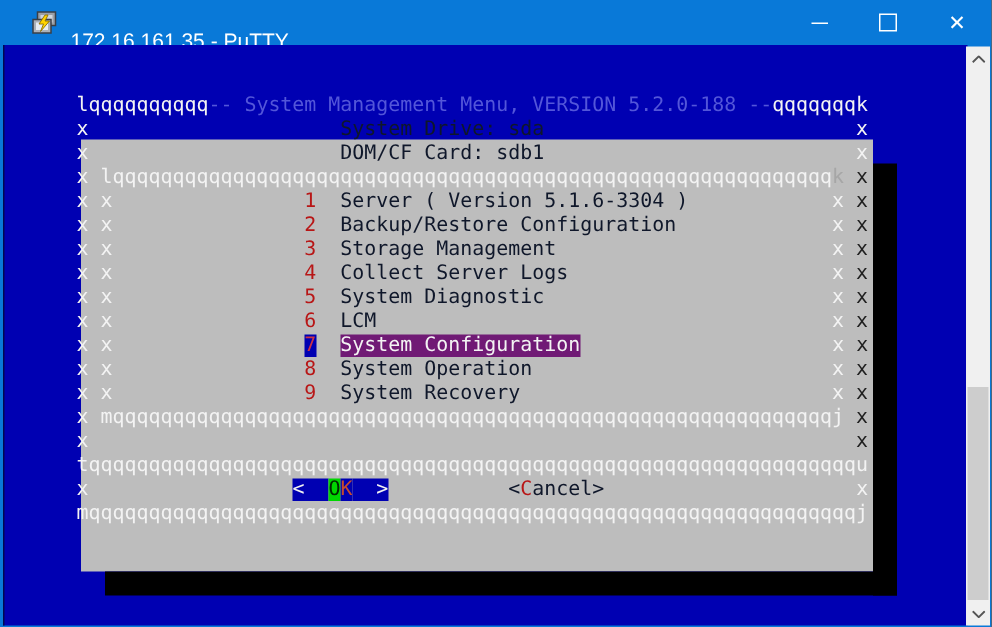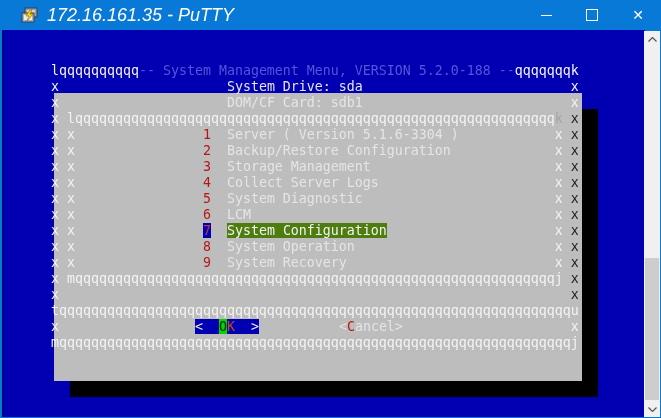--- a/index.html
+++ b/index.html
@@ -3,45 +3,45 @@
 <meta charset="utf-8">
 <style>
   html,body{margin:0;padding:0;background:#444;}
   #window{
     position:relative;width:661px;height:418px;overflow:hidden;
     background:#0979D8;font-family:"Liberation Sans",sans-serif;
   }
   
   #titlebar{position:absolute;left:0;top:0;width:661px;height:30px;background:#0979D8;}
   #app-icon{position:absolute;left:21px;top:7px;width:17px;height:17px;}
-  #win-title{position:absolute;left:47px;top:7px;color:#ffffff;font-size:18px;line-height:16px;white-space:nowrap;font-style:italic;}
+  #win-title{position:absolute;left:47px;top:19px;color:#ffffff;font-size:14px;line-height:16px;white-space:nowrap;}
   .winbtn{position:absolute;top:0;width:46px;height:30px;display:flex;align-items:center;justify-content:center;}
   #btn-min{left:523px;} #btn-max{left:569px;} #btn-close{left:615px;}
   #btn-min .bar{width:11px;height:1px;background:#fff;}
   #btn-max .box{width:10px;height:10px;border:1px solid #fff;}
   #btn-close .x{color:#fff;font-size:14px;line-height:14px;}
   
   #term{position:absolute;left:2px;top:30px;width:642px;height:387px;background:#0000B2;border-left:1px solid #000A50;}
   #dialog-bg{position:absolute;left:51px;top:63px;width:528px;height:288px;background:#BDBDBD;}
   #shadow-right{position:absolute;left:579px;top:79px;width:16px;height:288px;background:#000;}
   #shadow-bottom{position:absolute;left:67px;top:351px;width:528px;height:16px;background:#000;}
   
   #screen{
     position:absolute;left:3px;top:31px;width:600px;height:384px;
     font-family:"DejaVu Sans Mono",monospace;font-size:13.29px;line-height:16px;
     white-space:pre;
   }
   #screen .trow{position:absolute;left:0;height:16px;}
   .b  {color:#F3F3F3;}                       
   .d  {color:#1F1F1F;}                       
   .dim{color:#A6A6A6;}                       
-  .t  {color:#e5e5e5;}                       
+  .t  {color:#0f172a;}                       
   .r  {color:#B81616;}                       
   .tb {color:#5356D9;}                       
-  .hl {color:#F3F3F3;background:#4d7c0f;}    
+  .hl {color:#F3F3F3;background:#701a75;}    
   .r7 {color:#CC3344;background:#0000B2;}    
   .wb {color:#F3F3F3;background:#0000B2;}    
   .kk {color:#C64A2E;background:#0000B2;}    
   .cur{color:#002b00;background:#00D600;}    
   
   #scrollbar{position:absolute;left:644px;top:31px;width:16px;height:386px;background:#F0F0F0;}
   .sb-arrow{position:absolute;left:0;width:16px;height:16px;display:flex;align-items:center;justify-content:center;}
   #sb-up{top:0;} #sb-down{bottom:0;}
   #sb-thumb{position:absolute;left:1px;top:227px;width:14px;height:142px;background:#CDCDCD;}
 </style>

